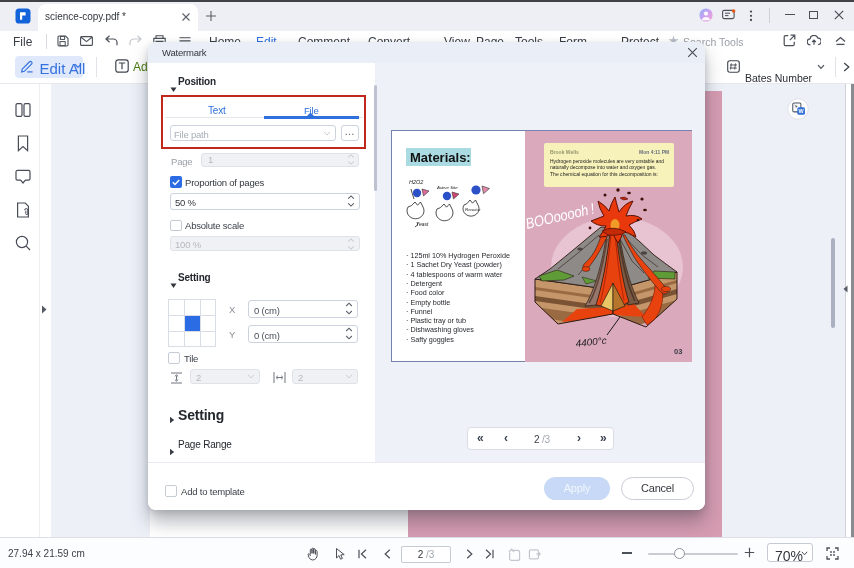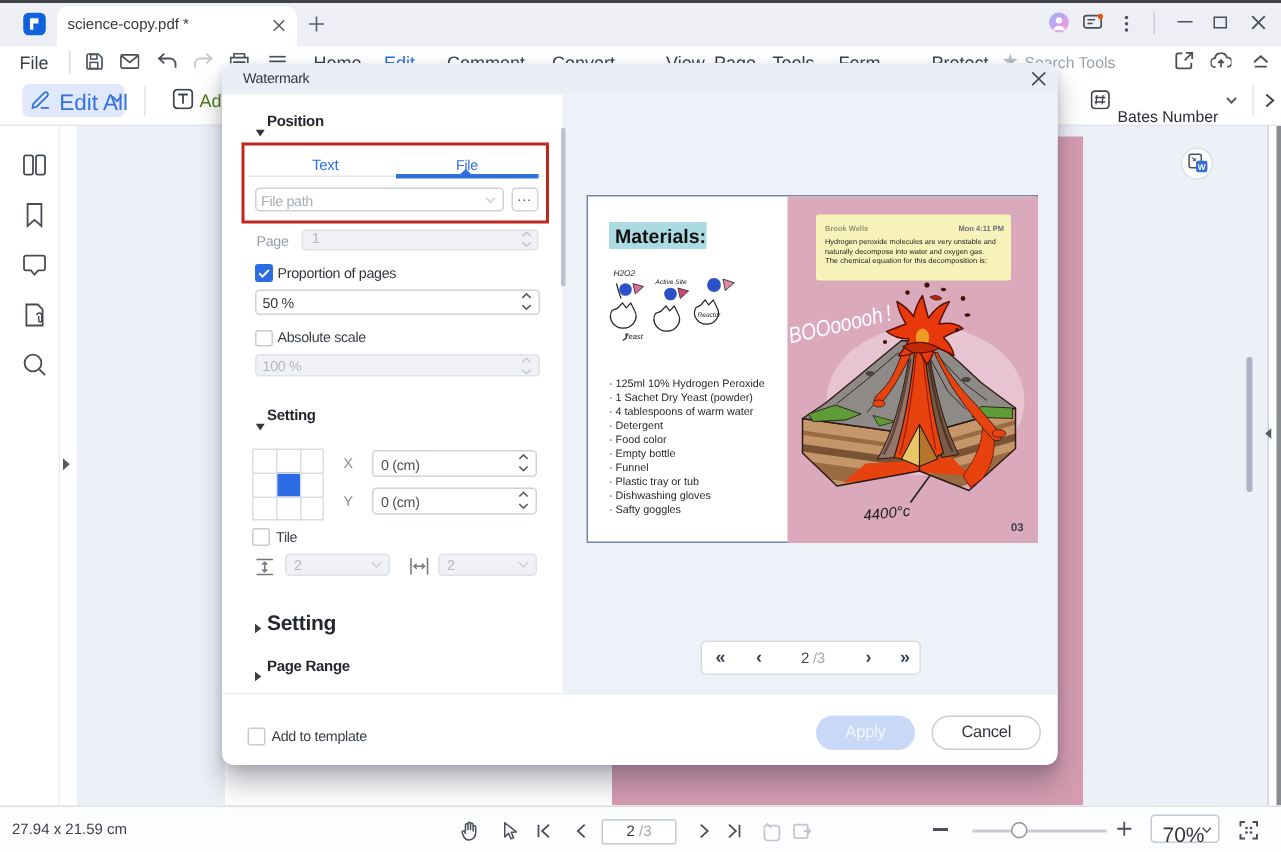--- a/index.html
+++ b/index.html
@@ -335,21 +335,21 @@
       <path d="M1 0.8 L4 4 L7 0.8" fill="none" stroke="#c9cdd5" stroke-width="1"></path>
     </svg>
 
   <div class="abs" style="left:21px;top:368px;"><svg width="6" height="8" viewBox="0 0 6 8">
         <path d="M1 0.8 L5.2 4 L1 7.2 z" fill="#3a3f47"></path>
       </svg></div>
   <div class="abs" style="left:30px;top:365px;font-size:14px;font-weight:bold;color:#24282e;">Setting</div>
   <div class="abs" style="left:21px;top:400px;"><svg width="6" height="8" viewBox="0 0 6 8">
         <path d="M1 0.8 L5.2 4 L1 7.2 z" fill="#3a3f47"></path>
       </svg></div>
-  <div class="abs" style="left:30px;top:397px;font-size:10px;font-weight:bold;color:#24282e;">Page Range</div>
+  <div class="abs" style="left:30px;top:397px;font-size:10px;font-weight:normal;color:#24282e;">Page Range</div>
 
   <div class="abs" style="left:225.5px;top:43px;width:3.5px;height:106px;background:#bcc2cf;border-radius:2px;"></div>
 
   <div class="abs" style="left:243px;top:88px;width:301px;height:232px;background:#fff;border:1px solid #7383ac;"></div>
 
   <div class="abs" style="left:319px;top:385px;width:147px;height:23px;background:#fff;border:1px solid #d9dde3;border-radius:4px;"></div>
   <div class="abs" style="left:329px;top:389px;font-size:12px;font-weight:bold;color:#3a414e;">«</div>
   <div class="abs" style="left:356px;top:389px;font-size:12px;font-weight:bold;color:#3a414e;">‹</div>
   <div class="abs" style="left:386px;top:391.5px;font-size:10px;"><span style="color:#3a3f47;">2</span><span style="color:#a2a8b1;"> /3</span></div>
   <div class="abs" style="left:429px;top:389px;font-size:12px;font-weight:bold;color:#3a414e;">›</div>

